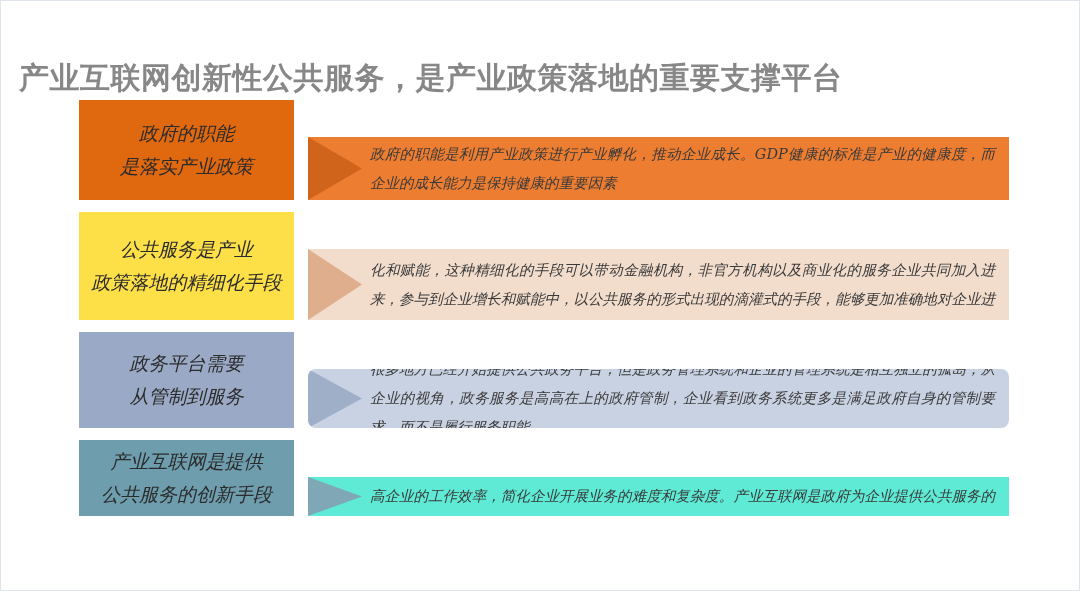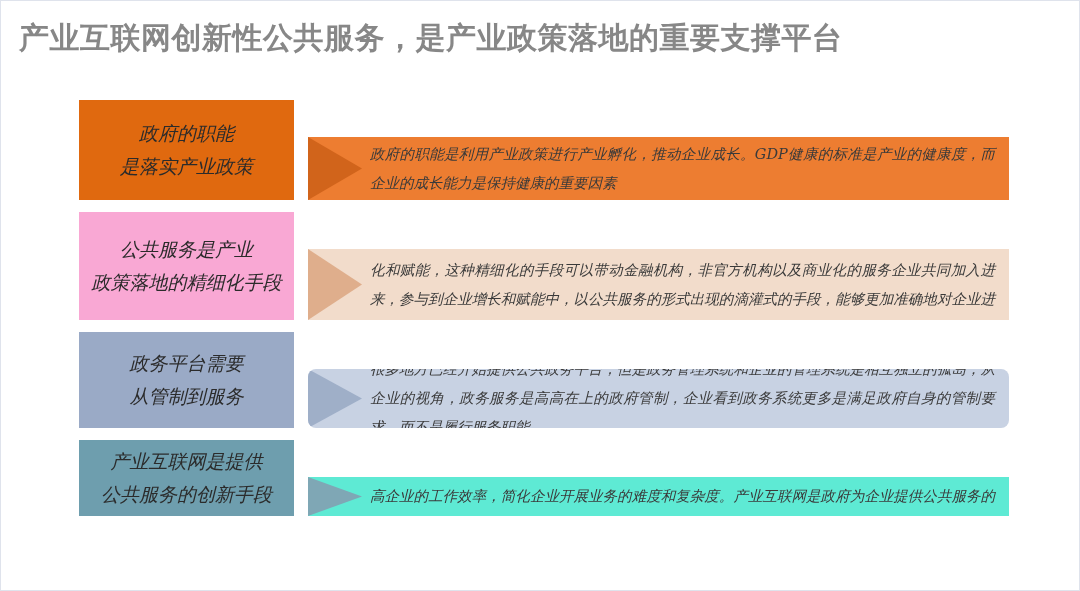--- a/index.html
+++ b/index.html
@@ -99,42 +99,42 @@
   .r1 { height: 100px; }
   .r2 { height: 108px; }
   .r3 { height: 96px; }
   .r4 { height: 76px; justify-content: space-between; }
 </style>
 </head>
 <body>
 
 <div id="slide" style="background: rgb(255, 255, 255); border-color: rgb(223, 227, 236);">
 
-  <div id="slide-title" style="color: rgb(135, 135, 135);">产业互联网创新性公共服务，是产业政策落地的重要支撑平台</div>
+  <div id="slide-title" style="color: rgb(135, 135, 135); margin-top: 40px;">产业互联网创新性公共服务，是产业政策落地的重要支撑平台</div>
 
   <div id="rows">
 
     <div class="row r1">
       <div class="row-label" style="background: rgb(224, 105, 15);">
         <div class="row-label-text">政府的职能
 是落实产业政策</div>
       </div>
       <div class="gap"></div>
       <div class="row-body" style="background: rgb(237, 125, 49);">
         <div class="arrow">
           <svg viewBox="0 0 54 100" preserveAspectRatio="none">
             <polygon points="0,0 0,100 54,50" fill="#D1641B"></polygon>
           </svg>
         </div>
         <div class="row-body-text">政府的职能是利用产业政策进行产业孵化，推动企业成长。GDP健康的标准是产业的健康度，而企业的成长能力是保持健康的重要因素</div>
       </div>
     </div>
 
     <div class="row r2">
-      <div class="row-label" style="background: #f9a8d4;">
+      <div class="row-label" style="background: #fde047;">
         <div class="row-label-text">公共服务是产业
 政策落地的精细化手段</div>
       </div>
       <div class="gap"></div>
       <div class="row-body" style="background: rgb(242, 220, 203);">
         <div class="arrow">
           <svg viewBox="0 0 54 100" preserveAspectRatio="none">
             <polygon points="0,0 0,100 54,50" fill="#DFAE8C"></polygon>
           </svg>
         </div>

